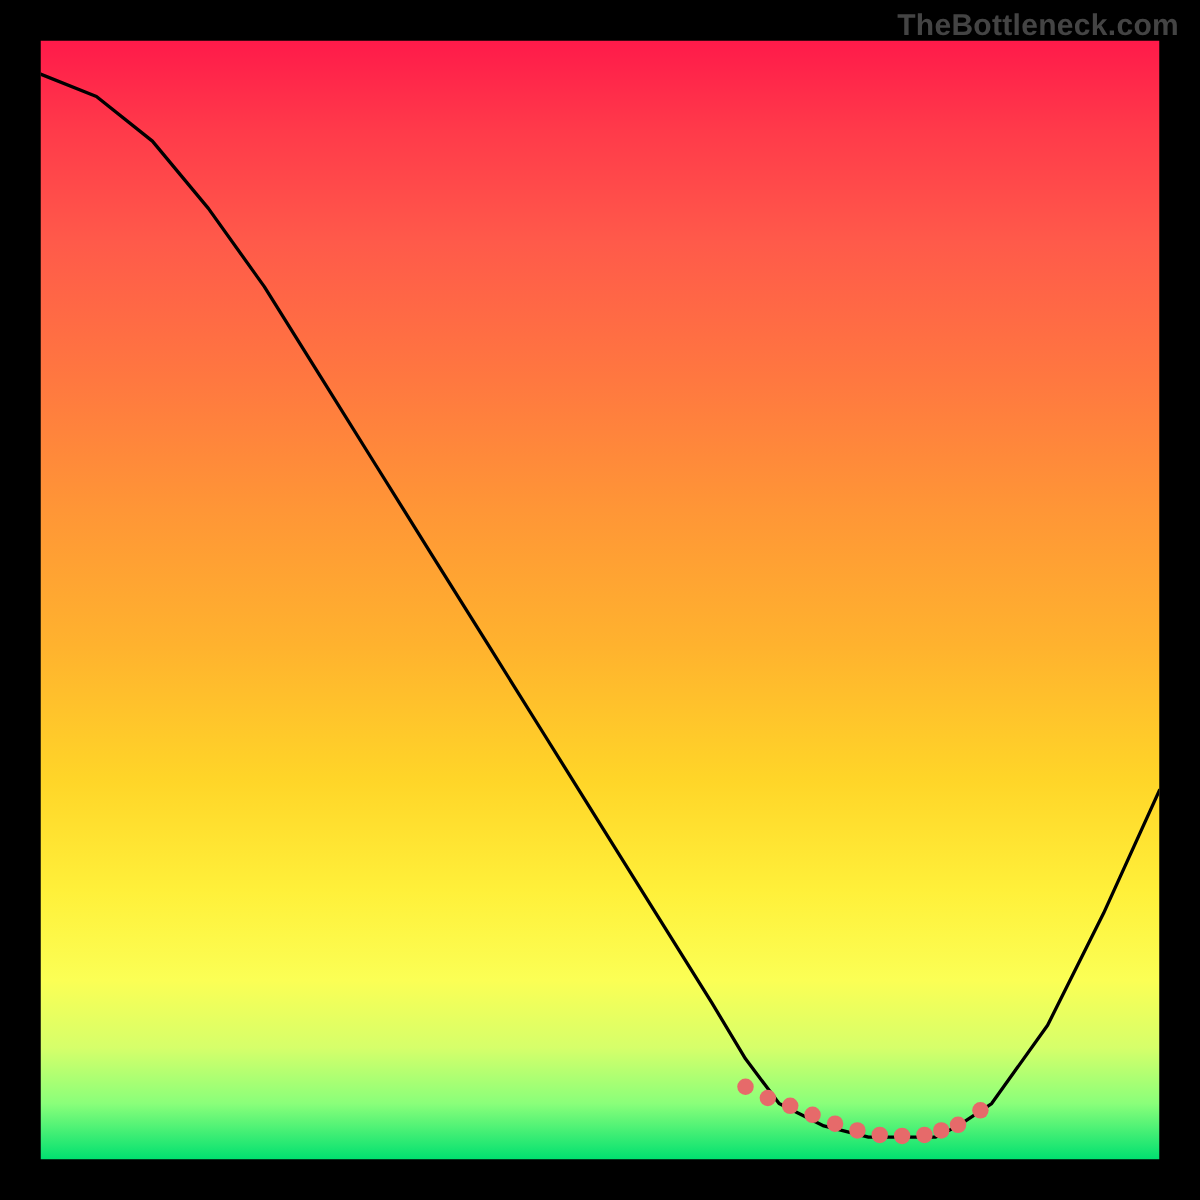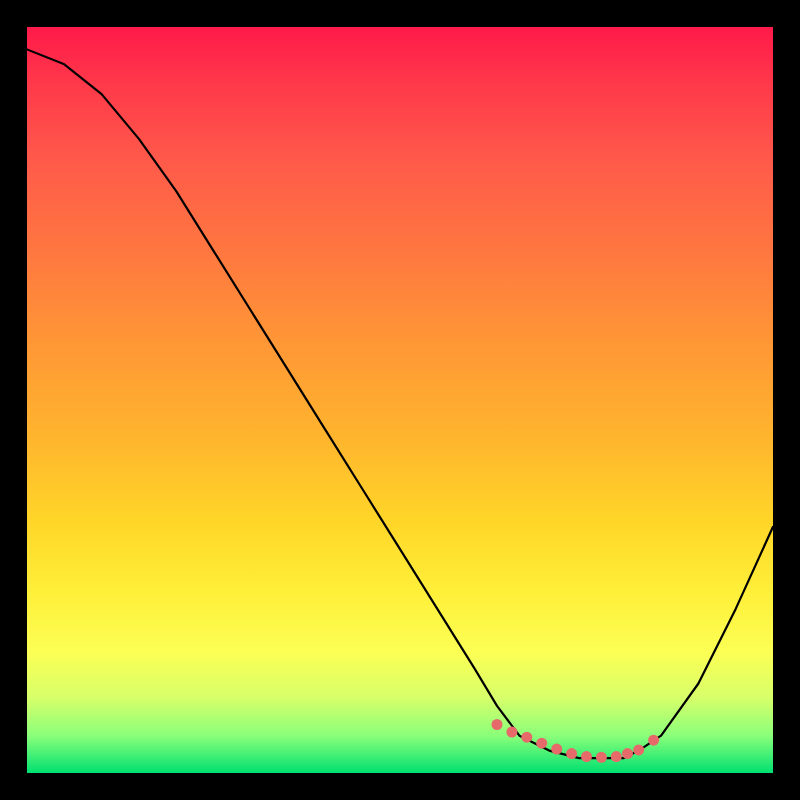--- a/index.html
+++ b/index.html
@@ -55,20 +55,21 @@
   }
   svg.curve {
     position: absolute;
     inset: 0;
   }
 </style>
 </head>
 <body>
 
 <div class="container">
+  <div class="watermark">TheBottleneck.com</div>
   <div class="plot-area">
     <div class="gradient-bg"></div>
     <svg class="curve" viewBox="0 0 746 746" preserveAspectRatio="none">
       <path id="main-curve" fill="none" stroke="#000" stroke-width="2.2" stroke-linecap="round" stroke-linejoin="round" d="M0.0 22.4 L37.3 37.3 L74.6 67.1 L111.9 111.9 L149.2 164.1 L186.5 223.8 L223.8 283.5 L261.1 343.2 L298.4 402.8 L335.7 462.5 L373.0 522.2 L410.3 581.9 L447.6 641.6 L470.0 678.9 L492.4 708.7 L522.2 723.6 L552.0 731.1 L581.9 731.1 L596.8 731.1 L611.7 723.6 L634.1 708.7 L671.4 656.5 L708.7 581.9 L746.0 499.8"></path>
       <g id="highlight-dots">
           <circle cx="470.0" cy="697.5" r="5.5" fill="#e66a6a"></circle>
           <circle cx="484.9" cy="705.0" r="5.5" fill="#e66a6a"></circle>
           <circle cx="499.8" cy="710.2" r="5.5" fill="#e66a6a"></circle>
           <circle cx="514.7" cy="716.2" r="5.5" fill="#e66a6a"></circle>
           <circle cx="529.7" cy="722.1" r="5.5" fill="#e66a6a"></circle>

